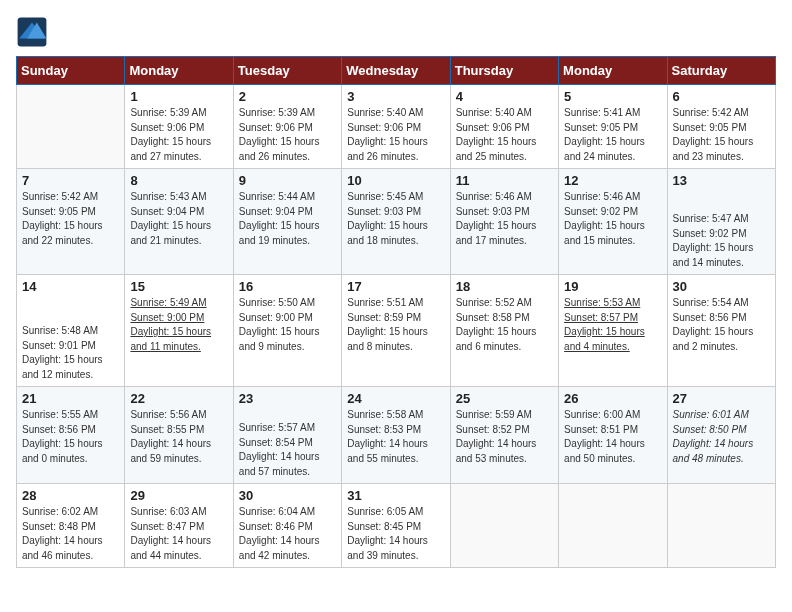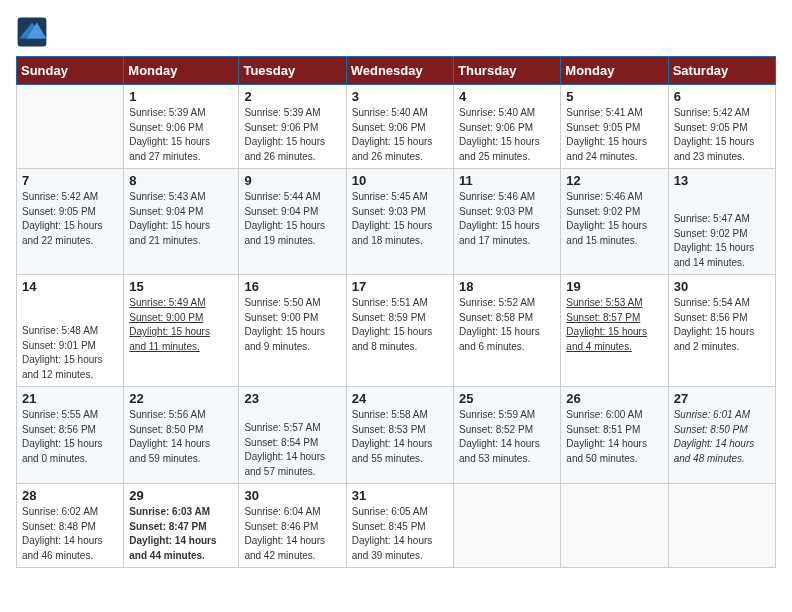--- a/index.html
+++ b/index.html
@@ -274,21 +274,21 @@
         <td>
           <span class="day-number">21</span>
           <div class="cell-info" style="white-space: pre-line;">Sunrise: 5:55 AM
 Sunset: 8:56 PM
 Daylight: 15 hours
 and 0 minutes.</div>
         </td>
         <td>
           <span class="day-number">22</span>
           <div class="cell-info" style="white-space: pre-line;">Sunrise: 5:56 AM
-Sunset: 8:50 PM
+Sunset: 8:55 PM
 Daylight: 14 hours
 and 59 minutes.</div>
         </td>
         <td>
           <span class="day-number">23</span>
           <div class="cell-info" style="white-space: pre-line; margin-top: 15px;">Sunrise: 5:57 AM
 Sunset: 8:54 PM
 Daylight: 14 hours
 and 57 minutes.</div>
         </td>
@@ -324,21 +324,21 @@
       <tr>
         <td>
           <span class="day-number">28</span>
           <div class="cell-info" style="white-space: pre-line;">Sunrise: 6:02 AM
 Sunset: 8:48 PM
 Daylight: 14 hours
 and 46 minutes.</div>
         </td>
         <td>
           <span class="day-number">29</span>
-          <div class="cell-info" style="white-space: pre-line; font-weight: bold;">Sunrise: 6:03 AM
+          <div class="cell-info" style="white-space: pre-line;">Sunrise: 6:03 AM
 Sunset: 8:47 PM
 Daylight: 14 hours
 and 44 minutes.</div>
         </td>
         <td>
           <span class="day-number">30</span>
           <div class="cell-info" style="white-space: pre-line;">Sunrise: 6:04 AM
 Sunset: 8:46 PM
 Daylight: 14 hours
 and 42 minutes.</div>

